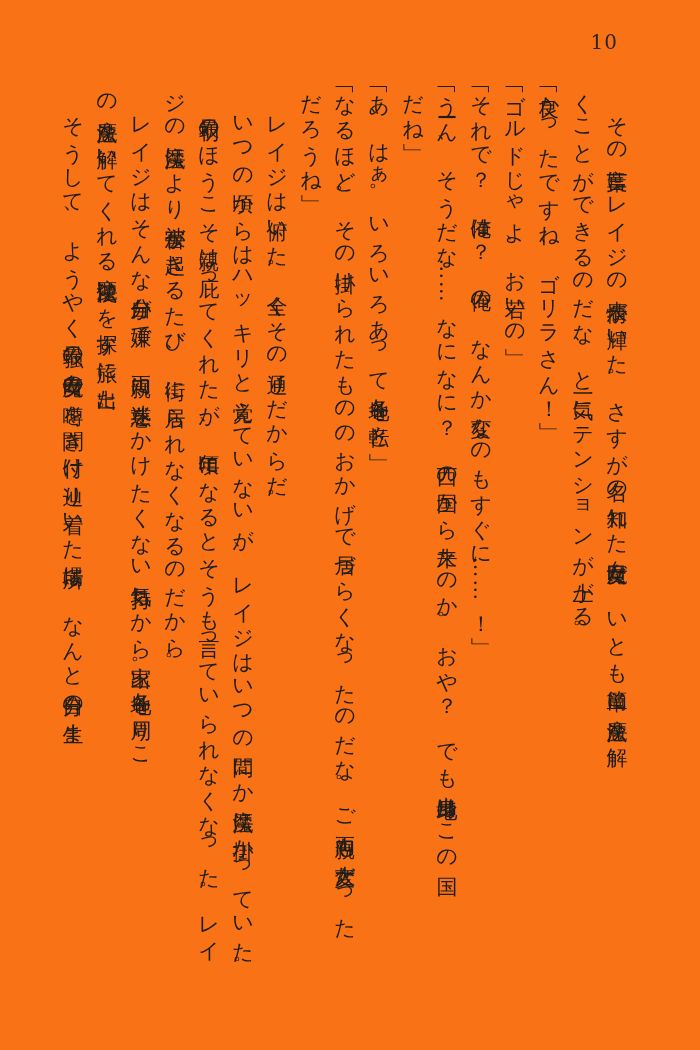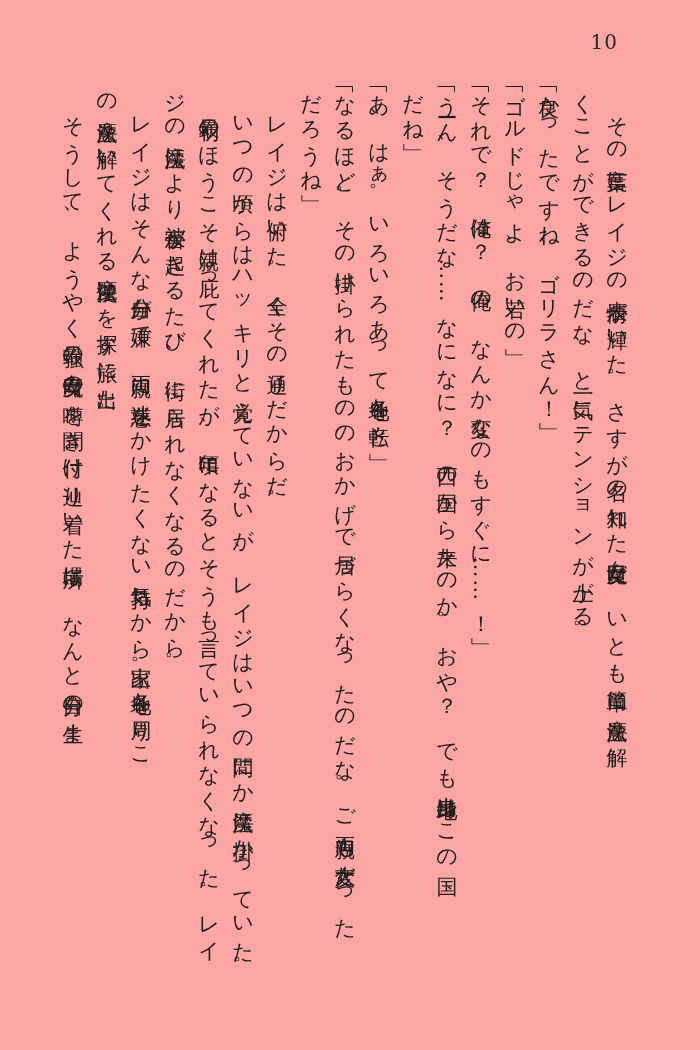--- a/index.html
+++ b/index.html
@@ -8,21 +8,21 @@
   }
   body {
     width: 700px;
     height: 1050px;
     background: #ffffff;
   }
   .page {
     position: relative;
     width: 700px;
     height: 1050px;
-    background: #fca5a5;
+    background: #f97316;
     overflow: hidden;
     font-family: "DejaVu Serif", "Liberation Serif", serif;
     color: #1e1d1b;
   }
   .page-number {
     position: absolute;
     top: 30px;
     right: 82px;
     font-size: 20px;
     letter-spacing: 1px;

